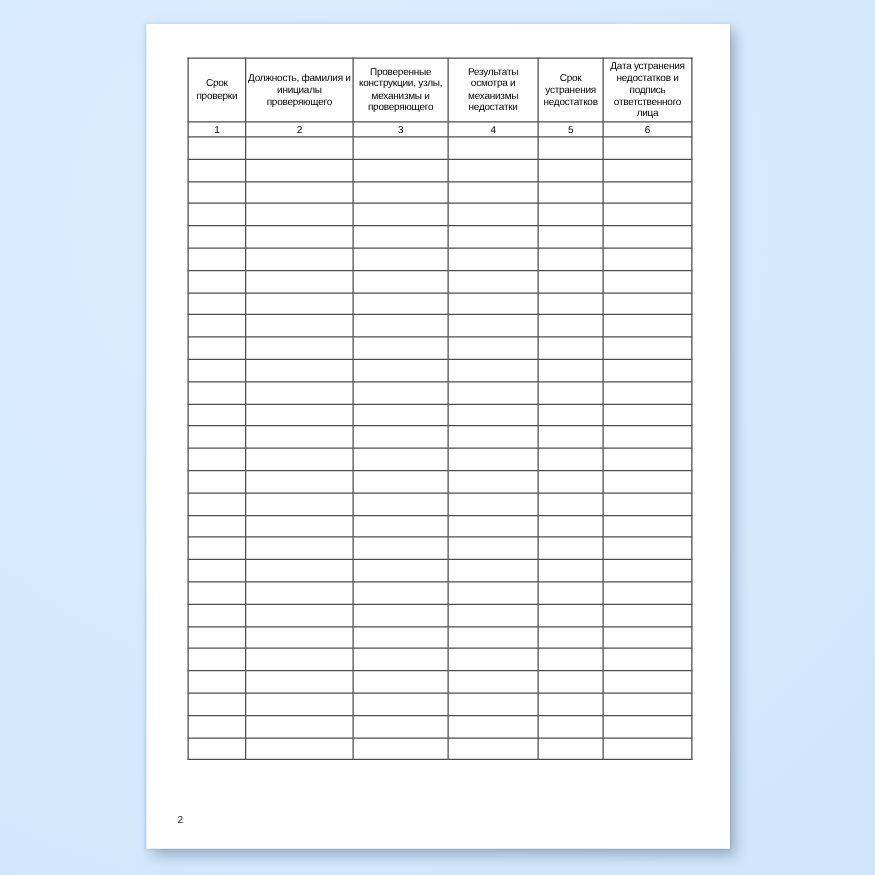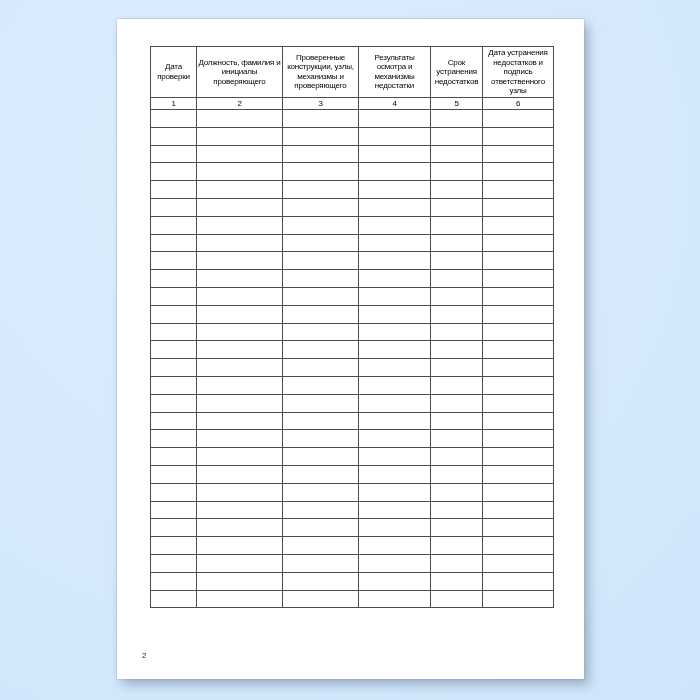--- a/index.html
+++ b/index.html
@@ -66,26 +66,26 @@
       <colgroup>
           <col style="width: 46px;">
           <col style="width: 86px;">
           <col style="width: 76px;">
           <col style="width: 72px;">
           <col style="width: 52px;">
           <col style="width: 71px;">
         </colgroup>
       <thead>
         <tr class="head-row">
-            <th>Дата проверки</th>
+            <th>Срок проверки</th>
             <th>Должность, фамилия и инициалы проверяющего</th>
             <th>Проверенные конструкции, узлы, механизмы и проверяющего</th>
             <th>Результаты осмотра и механизмы недостатки</th>
             <th>Срок устранения недостатков</th>
-            <th>Дата устранения недостатков и подпись ответственного узлы</th>
+            <th>Дата устранения недостатков и подпись ответственного лица</th>
           </tr>
         <tr class="num-row">
             <td>1</td>
             <td>2</td>
             <td>3</td>
             <td>4</td>
             <td>5</td>
             <td>6</td>
           </tr>
       </thead>

